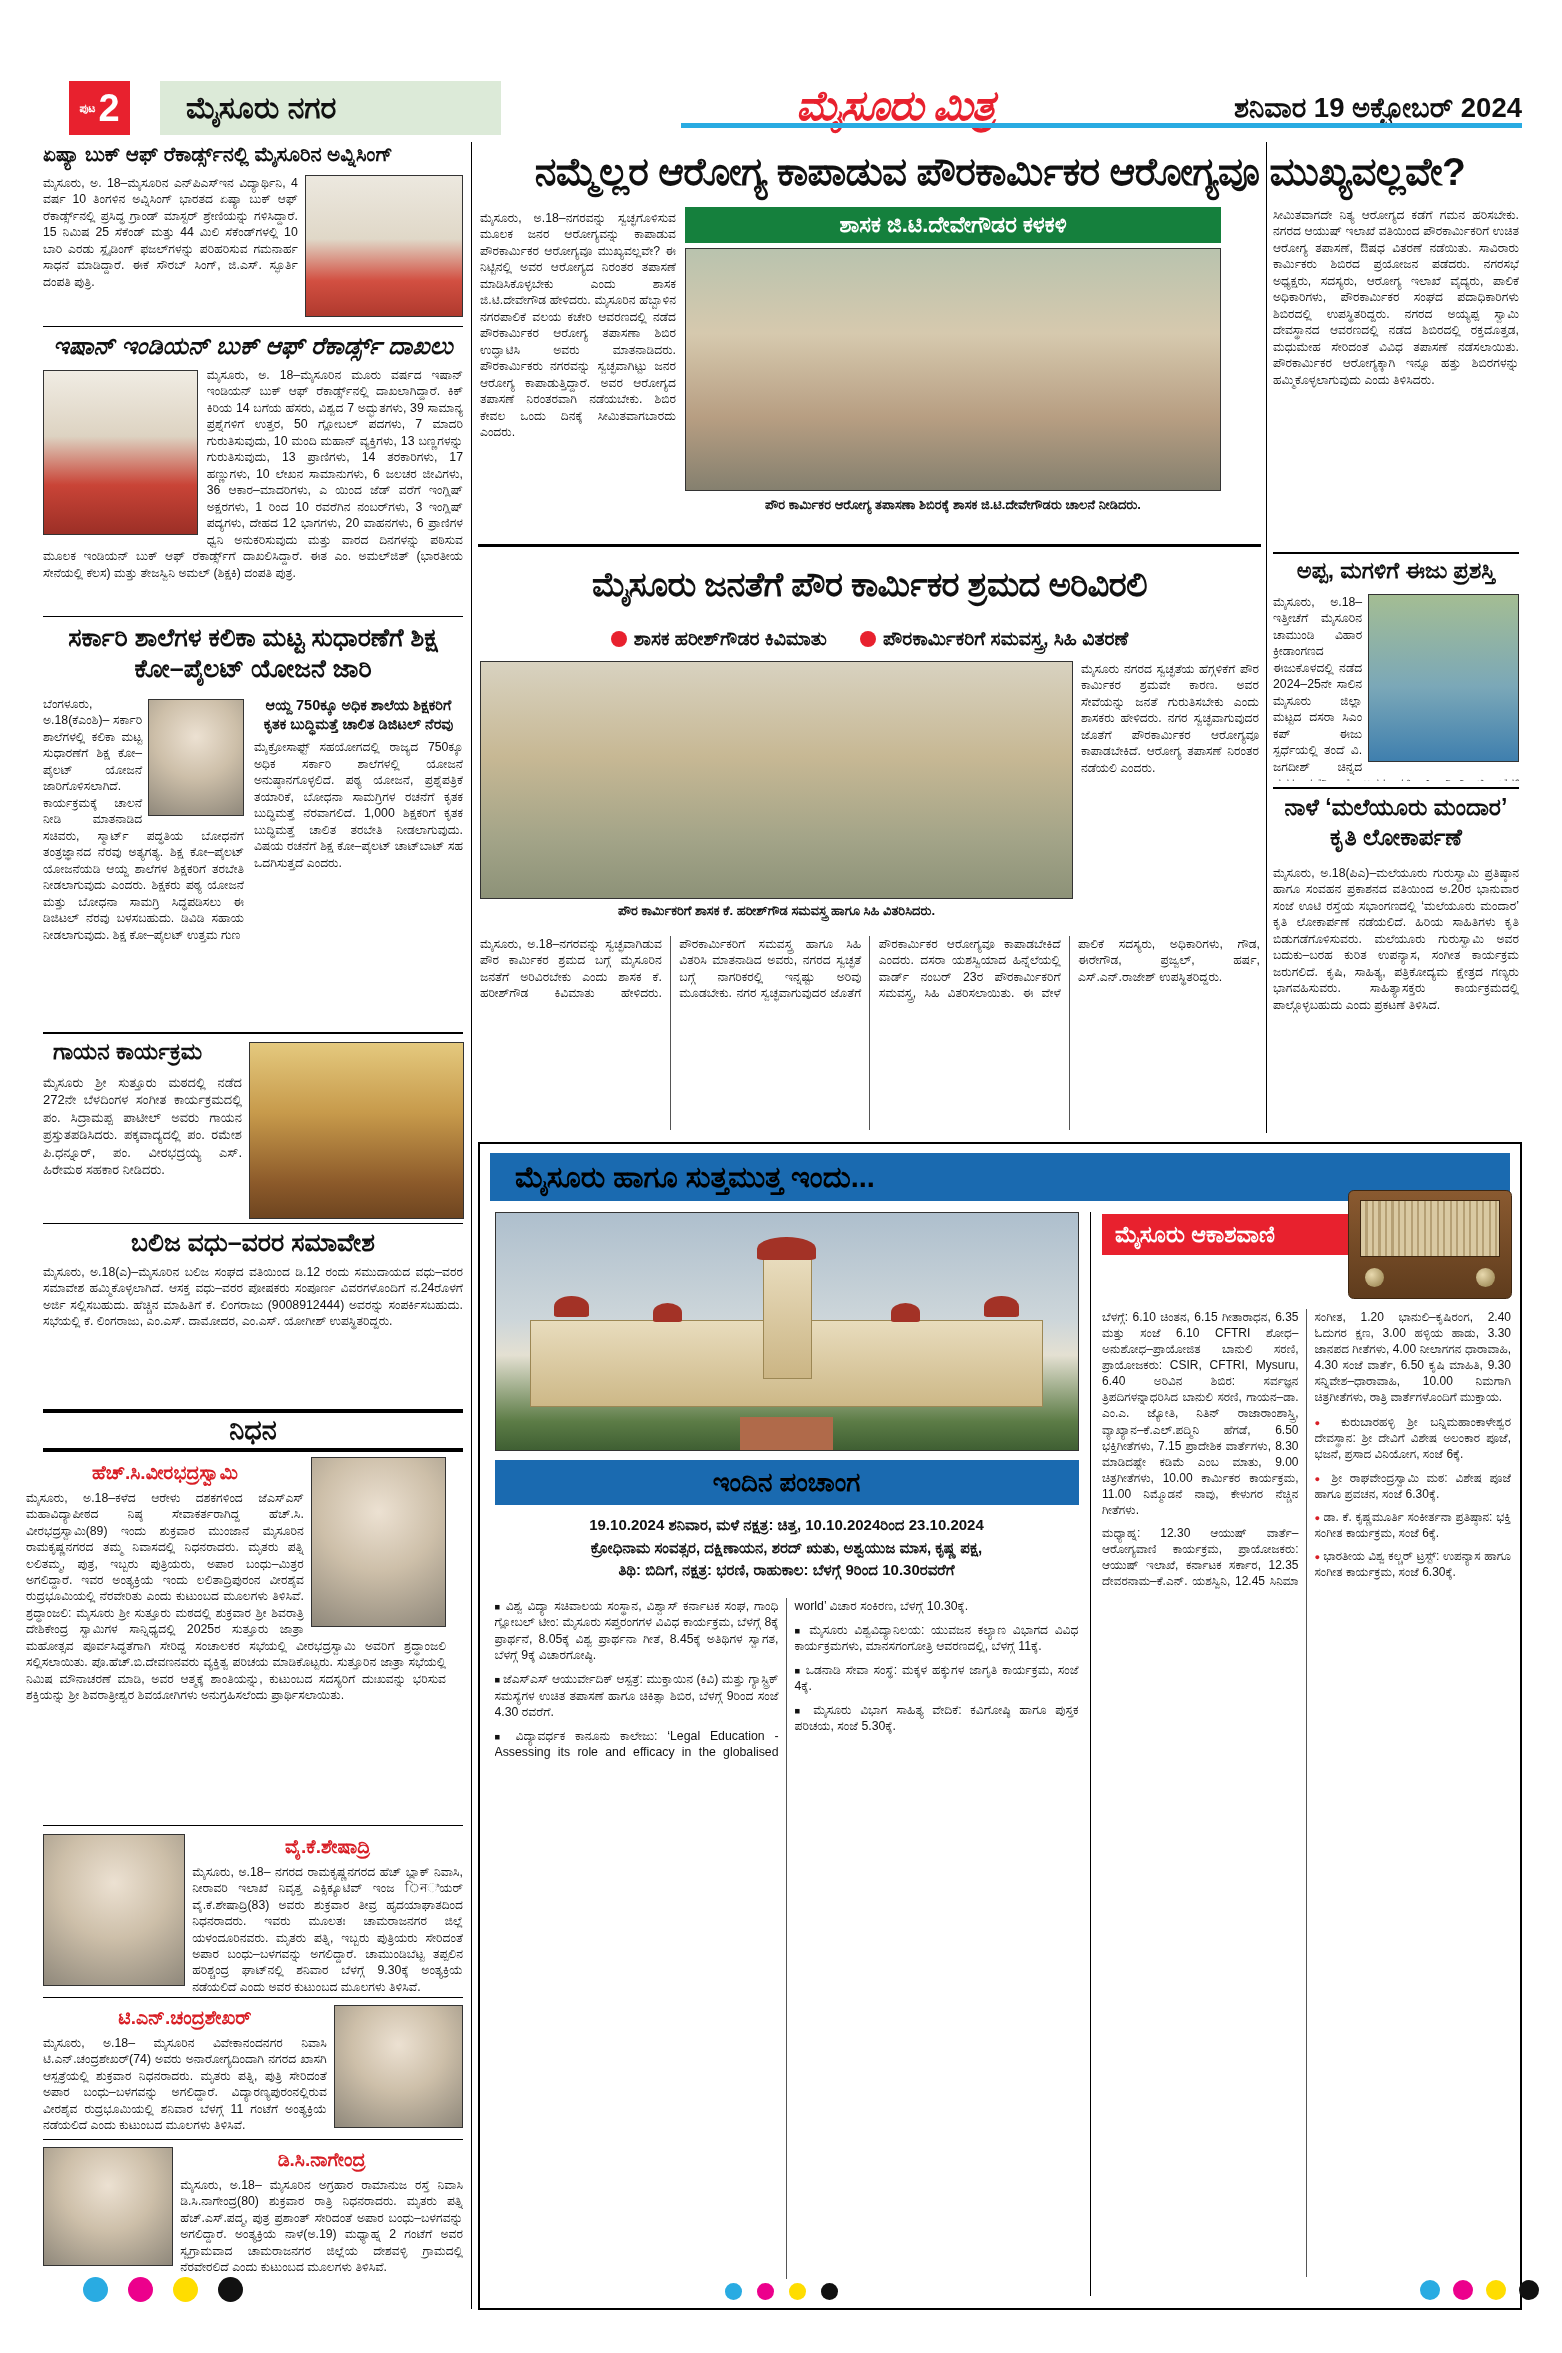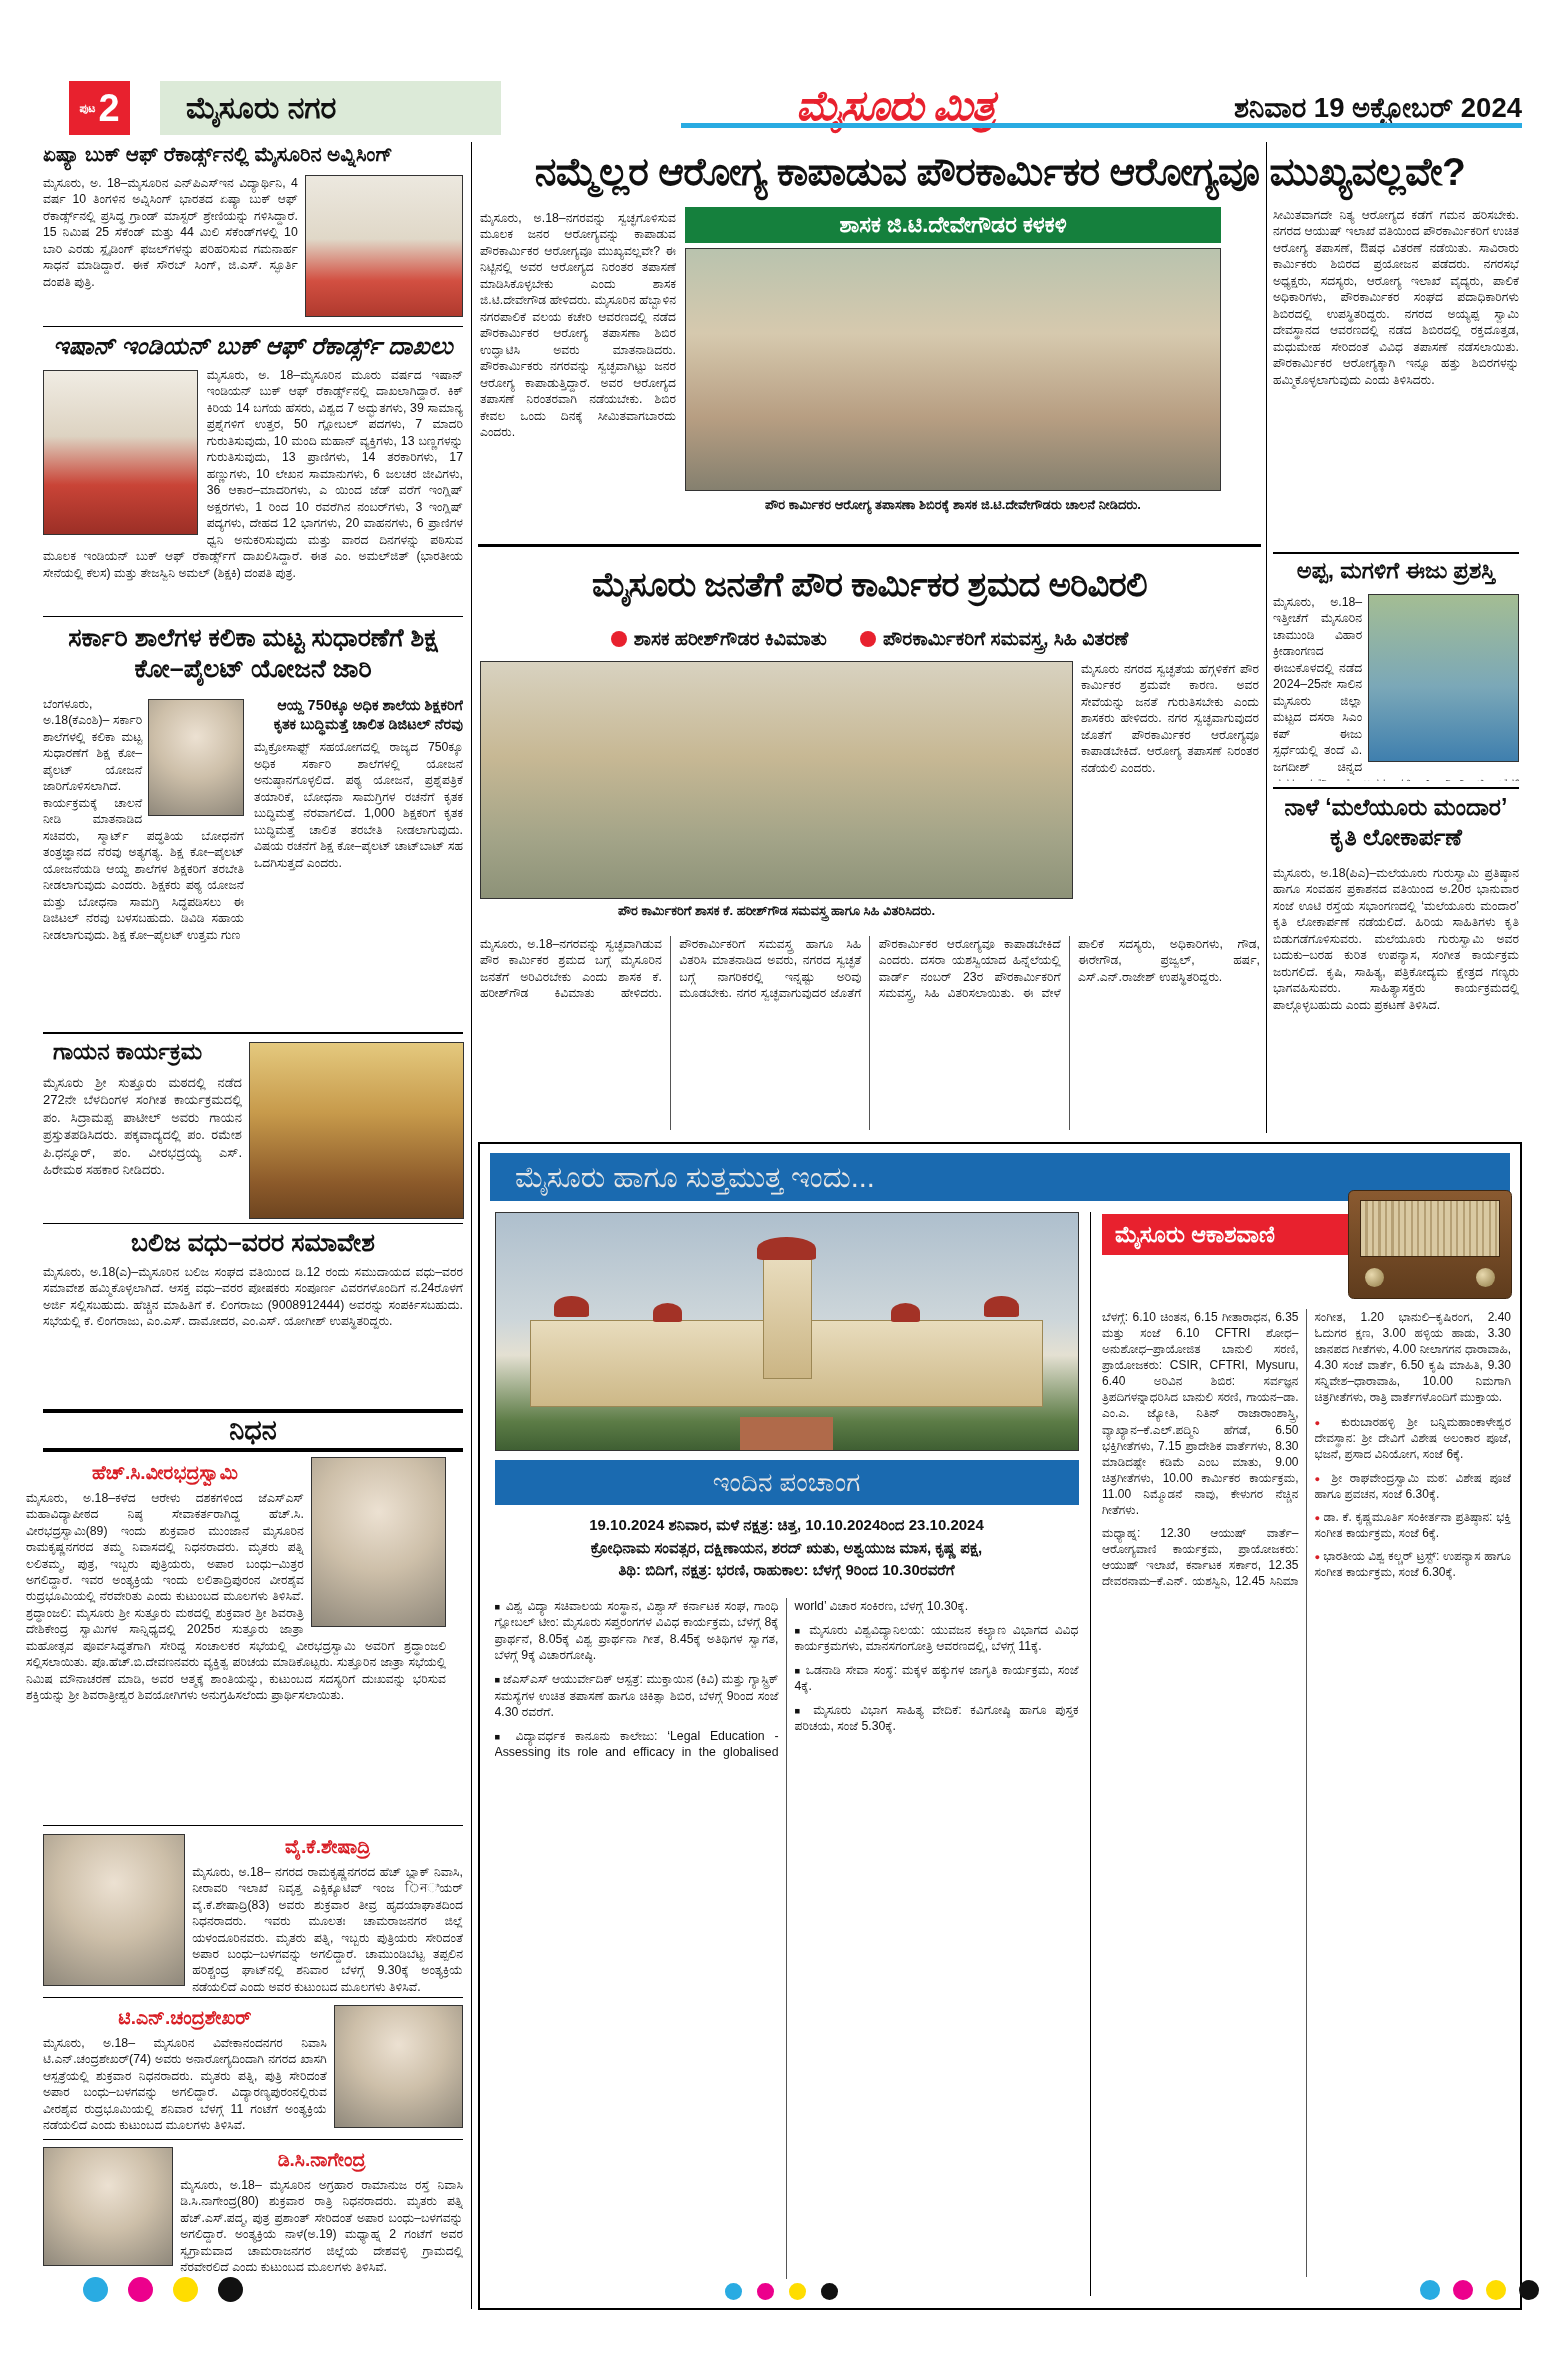--- a/index.html
+++ b/index.html
@@ -16,21 +16,21 @@
   .ph-workers{background:linear-gradient(180deg,#d8d2c0 0%,#c7b894 40%,#a3a488 75%,#8d9278 100%);}
   .ph-girl{background:linear-gradient(180deg,#ece8df 0%,#e0d8c8 45%,#d24f41 75%,#b03a2e 100%);}
   .ph-boy{background:linear-gradient(180deg,#f0ece3 0%,#ddd3c2 40%,#c94437 70%,#9c2f26 100%);}
   .ph-temple{background:linear-gradient(180deg,#e4c97e 0%,#c79a4b 40%,#8c5a2a 80%,#6e4520 100%);}
   .ph-swim{background:linear-gradient(180deg,#a4bd93 0%,#7ba8b8 55%,#3f7fae 100%);}
   .ph-portrait{background:radial-gradient(circle at 50% 32%,#ece1d2 0%,#cdbfa9 45%,#8f887b 100%);}
   .headline-xl{font-weight:900;text-align:center;letter-spacing:-0.7px;}
   .headline{font-weight:900;text-align:center;}
   .obit-name{color:#d81f26;font-weight:bold;font-size:19px;text-align:center;margin:2.9px 0 4.3px 0;}
   .kicker{color:#fff;font-weight:bold;text-align:center;}
-  .banner-blue{background:#1a6ab0;color:#e5e5e5;font-weight:400;}
+  .banner-blue{background:#1a6ab0;color:#000000;font-weight:700;}
   .banner-red{background:#e8212e;color:#fff;font-weight:900;}
   .bullet-item{display:flex;align-items:center;gap:7.2px;font-weight:bold;font-size:19px;}
   .bullet-item .dot{width:16px;height:16px;border-radius:50%;background:#e8212e;flex:0 0 auto;}
   .event-item{margin:0 0 7.2px 0;}
   .event-item::before{content:"■ ";font-size:9.4px;}
   .notice-item{margin:0 0 7.2px 0;}
   .notice-item::before{content:"● ";color:#d81f26;font-size:9.4px;}
   .cols-2{column-count:2;column-gap:16px;column-rule:0.7px solid #555;}
   .cols-4{column-count:4;column-gap:17.4px;column-rule:0.7px solid #555;}
   .reg-dot{border-radius:50%;display:inline-block;}
@@ -82,21 +82,21 @@
   </div>
   <div class="abs rule-h" style="left:43px;top:616px;width:420px;height:1.4px;"></div>
 
   <div class="abs headline" style="left:43px;top:622px;width:420px;height:68px;font-size:25px;line-height:1.25;">ಸರ್ಕಾರಿ ಶಾಲೆಗಳ ಕಲಿಕಾ ಮಟ್ಟ ಸುಧಾರಣೆಗೆ ಶಿಕ್ಷ ಕೋ–ಪೈಲಟ್ ಯೋಜನೆ ಜಾರಿ</div>
   <div class="abs" style="left:43px;top:696px;width:420px;height:332px;display:flex;gap:10px;">
     <div class="body-text just" style="width:201px;height:332px;">
       <div class="photo ph-portrait" style="float:right;width:96px;height:117px;margin:2.9px 0 4.3px 5.8px;"></div>
       <span>ಬೆಂಗಳೂರು, ಅ.18(ಕೆಎಂಶಿ)– ಸರ್ಕಾರಿ ಶಾಲೆಗಳಲ್ಲಿ ಕಲಿಕಾ ಮಟ್ಟ ಸುಧಾರಣೆಗೆ ಶಿಕ್ಷ ಕೋ–ಪೈಲಟ್ ಯೋಜನೆ ಜಾರಿಗೊಳಿಸಲಾಗಿದೆ. ಕಾರ್ಯಕ್ರಮಕ್ಕೆ ಚಾಲನೆ ನೀಡಿ ಮಾತನಾಡಿದ ಸಚಿವರು, ಸ್ಮಾರ್ಟ್ ಪದ್ಧತಿಯ ಬೋಧನೆಗೆ ತಂತ್ರಜ್ಞಾನದ ನೆರವು ಅತ್ಯಗತ್ಯ. ಶಿಕ್ಷ ಕೋ–ಪೈಲಟ್ ಯೋಜನೆಯಡಿ ಆಯ್ದ ಶಾಲೆಗಳ ಶಿಕ್ಷಕರಿಗೆ ತರಬೇತಿ ನೀಡಲಾಗುವುದು ಎಂದರು. ಶಿಕ್ಷಕರು ಪಠ್ಯ ಯೋಜನೆ ಮತ್ತು ಬೋಧನಾ ಸಾಮಗ್ರಿ ಸಿದ್ಧಪಡಿಸಲು ಈ ಡಿಜಿಟಲ್ ನೆರವು ಬಳಸಬಹುದು. ಡಿವಿಡಿ ಸಹಾಯ ನೀಡಲಾಗುವುದು. ಶಿಕ್ಷ ಕೋ–ಪೈಲಟ್ ಉತ್ತಮ ಗುಣ</span>
     </div>
     <div class="body-text just" style="width:209px;height:332px;">
-      <div style="font-size:14.5px;font-weight:bold;line-height:1.3;margin-bottom:5.8px;text-align:right;">ಆಯ್ದ 750ಕ್ಕೂ ಅಧಿಕ ಶಾಲೆಯ ಶಿಕ್ಷಕರಿಗೆ ಕೃತಕ ಬುದ್ಧಿಮತ್ತೆ ಚಾಲಿತ ಡಿಜಿಟಲ್ ನೆರವು</div>
+      <div style="font-size:14.5px;font-weight:bold;line-height:1.3;margin-bottom:5.8px;text-align:center;">ಆಯ್ದ 750ಕ್ಕೂ ಅಧಿಕ ಶಾಲೆಯ ಶಿಕ್ಷಕರಿಗೆ ಕೃತಕ ಬುದ್ಧಿಮತ್ತೆ ಚಾಲಿತ ಡಿಜಿಟಲ್ ನೆರವು</div>
       <span>ಮೈಕ್ರೋಸಾಫ್ಟ್ ಸಹಯೋಗದಲ್ಲಿ ರಾಜ್ಯದ 750ಕ್ಕೂ ಅಧಿಕ ಸರ್ಕಾರಿ ಶಾಲೆಗಳಲ್ಲಿ ಯೋಜನೆ ಅನುಷ್ಠಾನಗೊಳ್ಳಲಿದೆ. ಪಠ್ಯ ಯೋಜನೆ, ಪ್ರಶ್ನೆಪತ್ರಿಕೆ ತಯಾರಿಕೆ, ಬೋಧನಾ ಸಾಮಗ್ರಿಗಳ ರಚನೆಗೆ ಕೃತಕ ಬುದ್ಧಿಮತ್ತೆ ನೆರವಾಗಲಿದೆ. 1,000 ಶಿಕ್ಷಕರಿಗೆ ಕೃತಕ ಬುದ್ಧಿಮತ್ತೆ ಚಾಲಿತ ತರಬೇತಿ ನೀಡಲಾಗುವುದು. ವಿಷಯ ರಚನೆಗೆ ಶಿಕ್ಷ ಕೋ–ಪೈಲಟ್ ಚಾಟ್‌ಬಾಟ್ ಸಹ ಒದಗಿಸುತ್ತದೆ ಎಂದರು.</span>
     </div>
   </div>
   <div class="abs rule-h" style="left:43px;top:1032px;width:420px;height:2.2px;"></div>
 
   <div class="abs" style="left:53px;top:1039px;width:203px;height:29px;font-size:22.5px;font-weight:900;">ಗಾಯನ ಕಾರ್ಯಕ್ರಮ</div>
   <div class="abs body-text just" style="left:43px;top:1074px;width:199px;height:145px;font-size:13px;">ಮೈಸೂರು ಶ್ರೀ ಸುತ್ತೂರು ಮಠದಲ್ಲಿ ನಡೆದ 272ನೇ ಬೆಳದಿಂಗಳ ಸಂಗೀತ ಕಾರ್ಯಕ್ರಮದಲ್ಲಿ ಪಂ. ಸಿದ್ರಾಮಪ್ಪ ಪಾಟೀಲ್ ಅವರು ಗಾಯನ ಪ್ರಸ್ತುತಪಡಿಸಿದರು. ಪಕ್ಕವಾದ್ಯದಲ್ಲಿ ಪಂ. ರಮೇಶ ಪಿ.ಧನ್ನೂರ್, ಪಂ. ವೀರಭದ್ರಯ್ಯ ಎಸ್. ಹಿರೇಮಠ ಸಹಕಾರ ನೀಡಿದರು.</div>
   <div class="abs photo ph-temple" style="left:249px;top:1042px;width:215px;height:177px;"></div>
   <div class="abs rule-h" style="left:43px;top:1223px;width:420px;height:1.4px;"></div>
 

